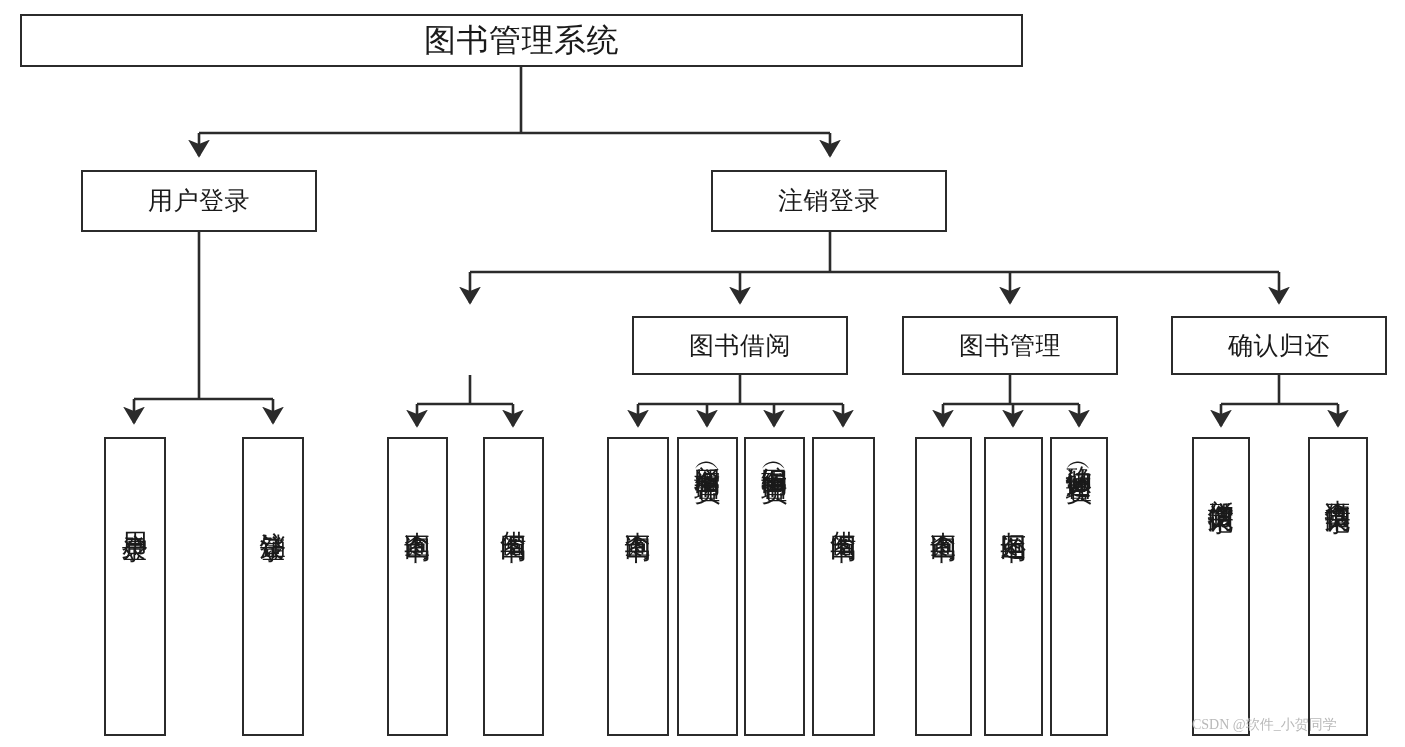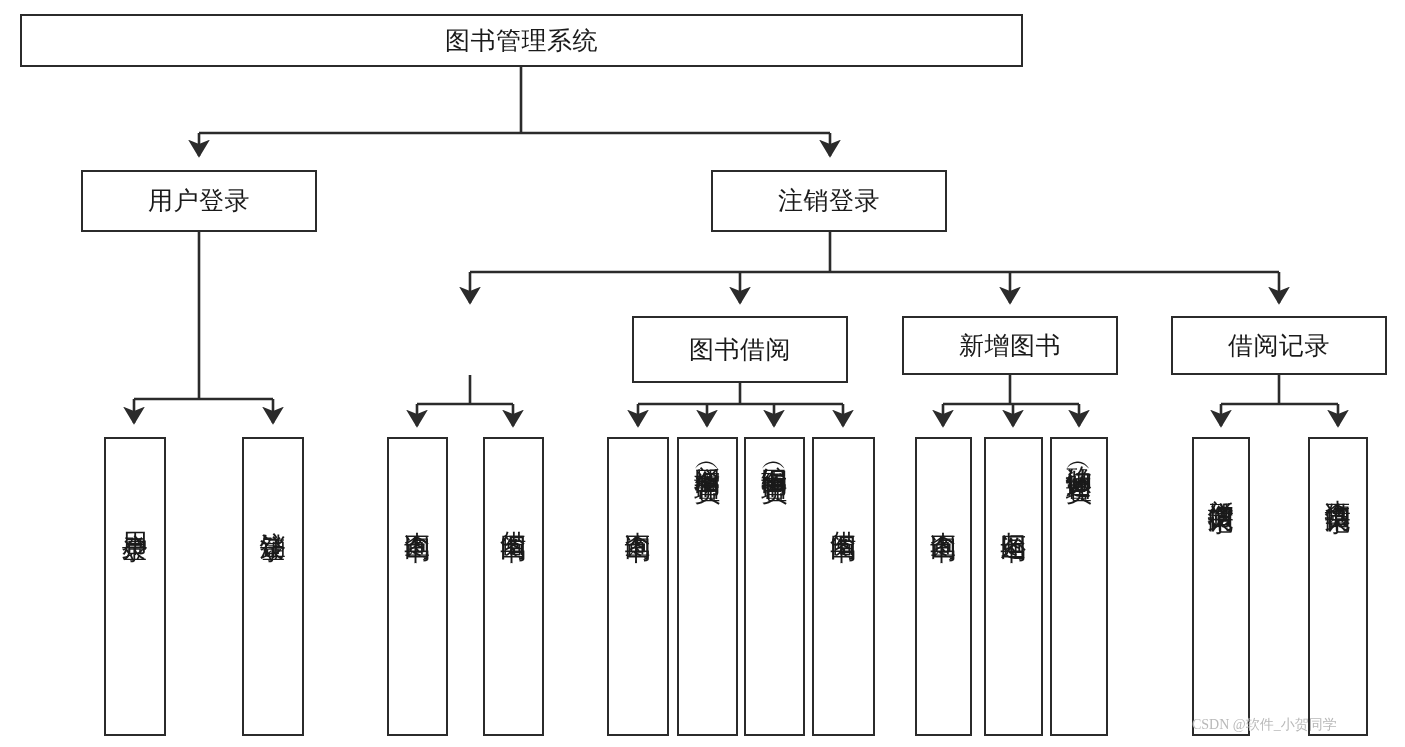--- a/index.html
+++ b/index.html
@@ -42,21 +42,21 @@
     text-align: center;
     line-height: 1.18;
     white-space: pre;
   }
   
   .node.horiz .label {
     font-size: 25px;
     letter-spacing: 0.5px;
   }
   .node.root .label {
-    font-size: 25px;
+    font-size: 32px;
   }
   
   .node.vert {
     align-items: flex-start;
     justify-content: center;
     padding-top: 8px;
   }
   .node.vert .label {
     writing-mode: vertical-rl;
     text-orientation: upright;
@@ -136,28 +136,28 @@
     <span class="label">图书管理系统</span>
   </div>
 
   <div class="node horiz" style="left:81px; top:170px; width:236px; height:62px;">
     <span class="label">用户登录</span>
   </div>
   <div class="node horiz" style="left:711px; top:170px; width:236px; height:62px;">
     <span class="label">注销登录</span>
   </div>
 
-  <div class="node horiz" style="left:632px; top:316px; width:216px; height:67px;">
+  <div class="node horiz" style="left:632px; top:316px; width:216px; height:59px;">
     <span class="label">图书借阅</span>
   </div>
   <div class="node horiz" style="left:902px; top:316px; width:216px; height:59px;">
-    <span class="label">新增图书</span>
+    <span class="label">图书管理</span>
   </div>
   <div class="node horiz" style="left:1171px; top:316px; width:216px; height:59px;">
-    <span class="label">借阅记录</span>
+    <span class="label">确认归还</span>
   </div>
 
   <div class="node vert mid" style="left:104px; top:437px; width:62px; height:299px; padding-top:72px;">
     <span class="label">用户登录</span>
   </div>
   <div class="node vert mid" style="left:242px; top:437px; width:62px; height:299px; padding-top:72px;">
     <span class="label">注销登录</span>
   </div>
 
   <div class="node vert mid" style="left:387px; top:437px; width:61px; height:299px; padding-top:72px;">

